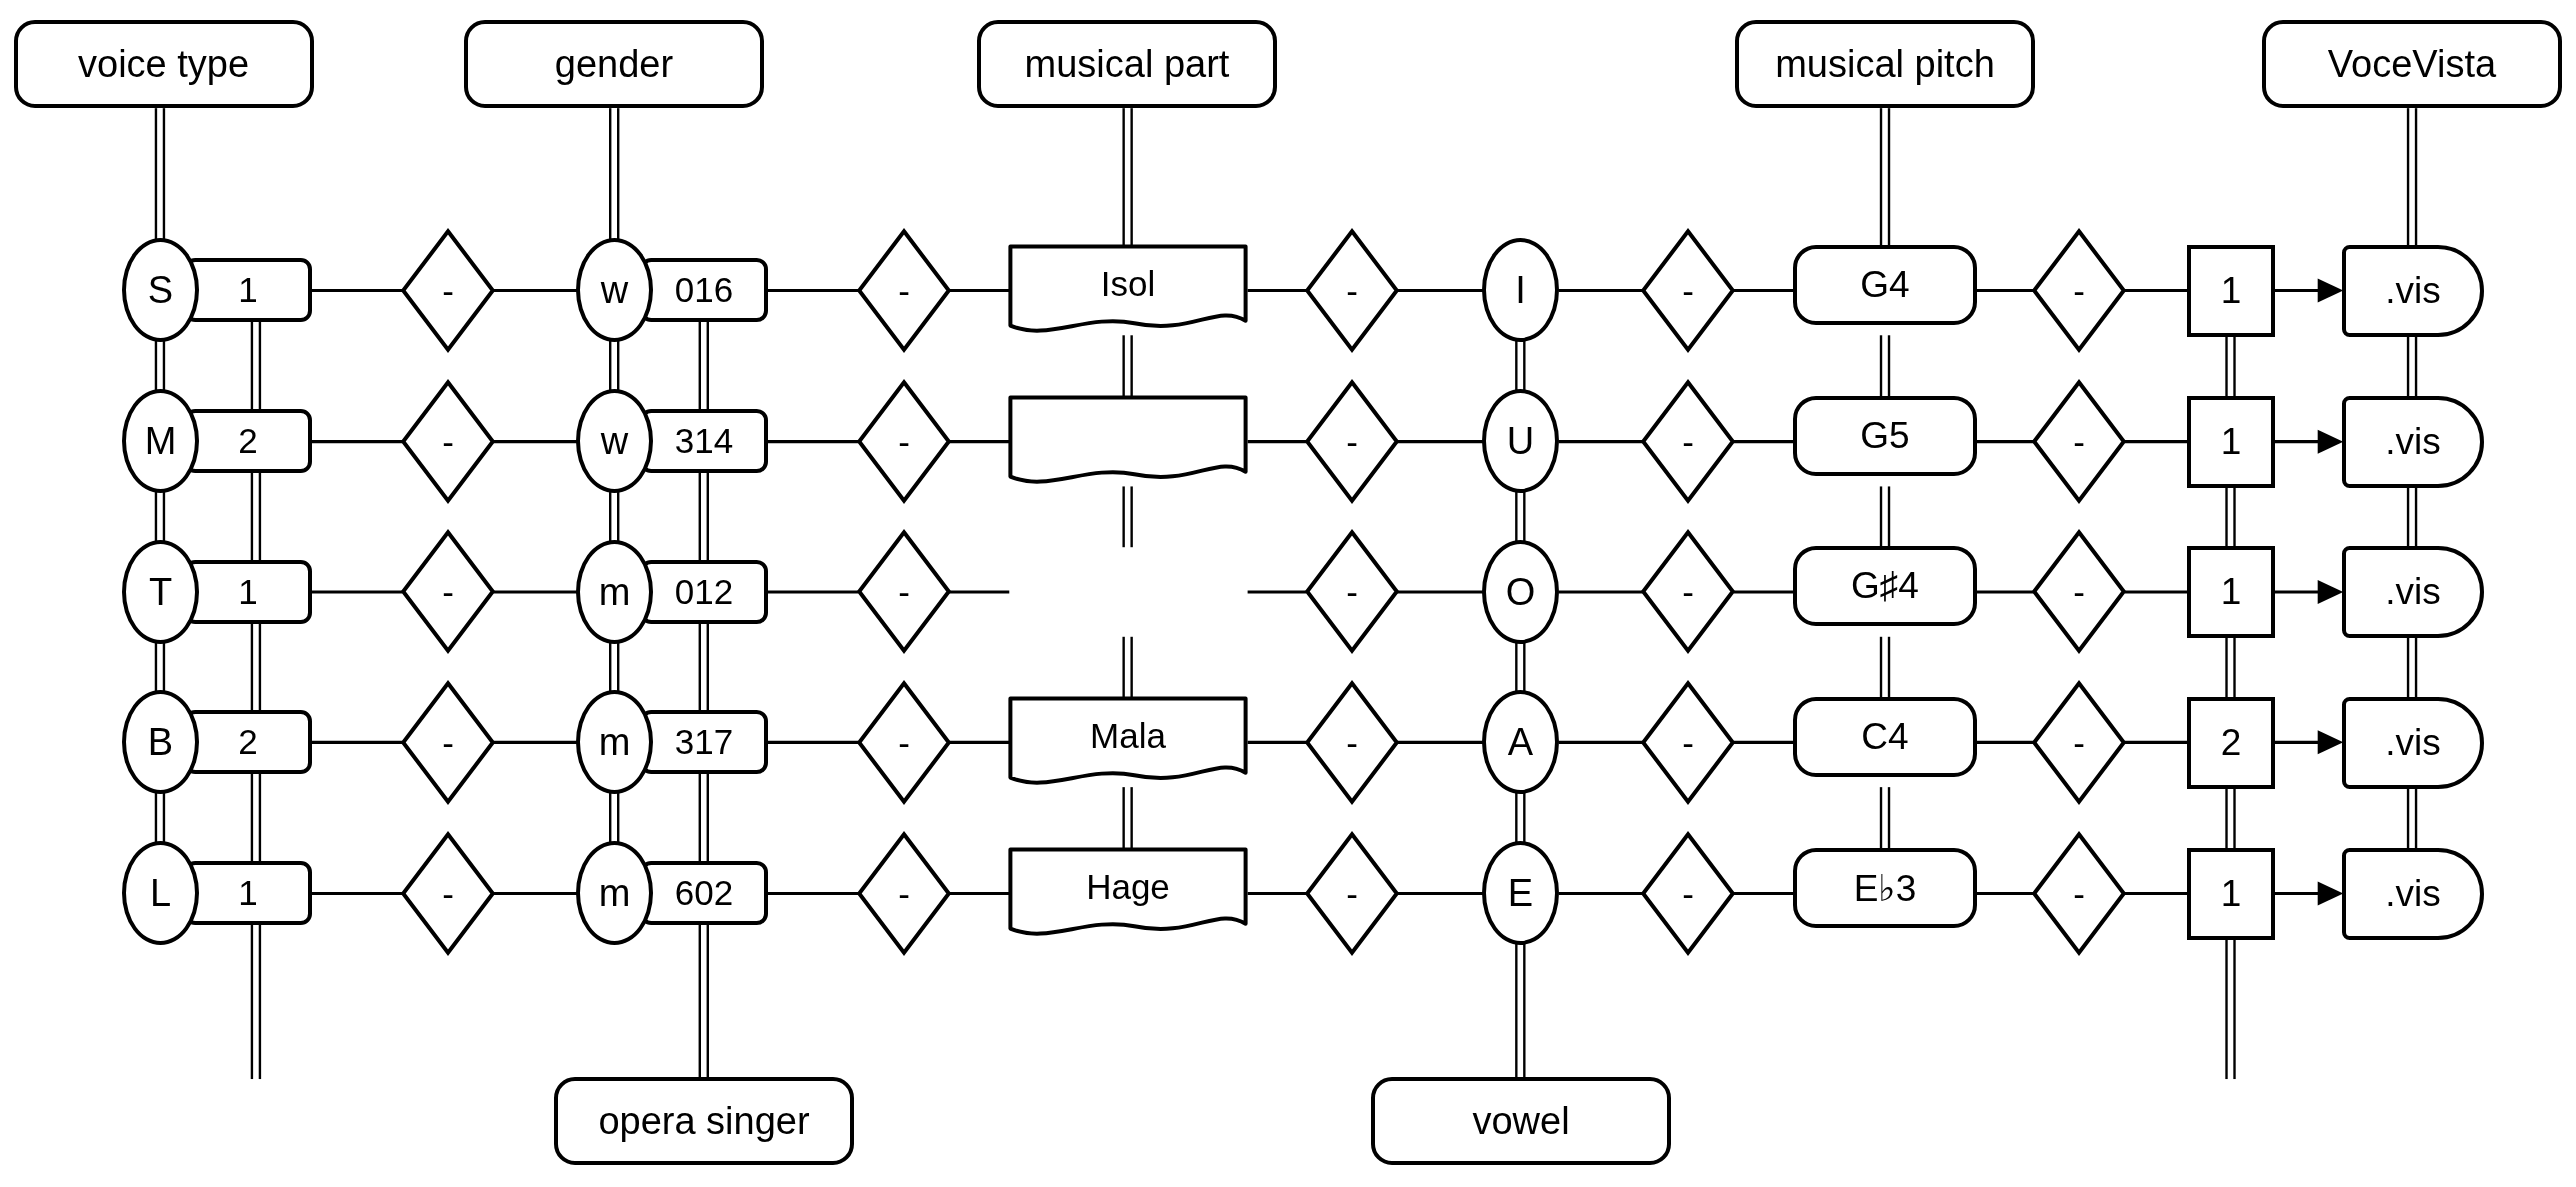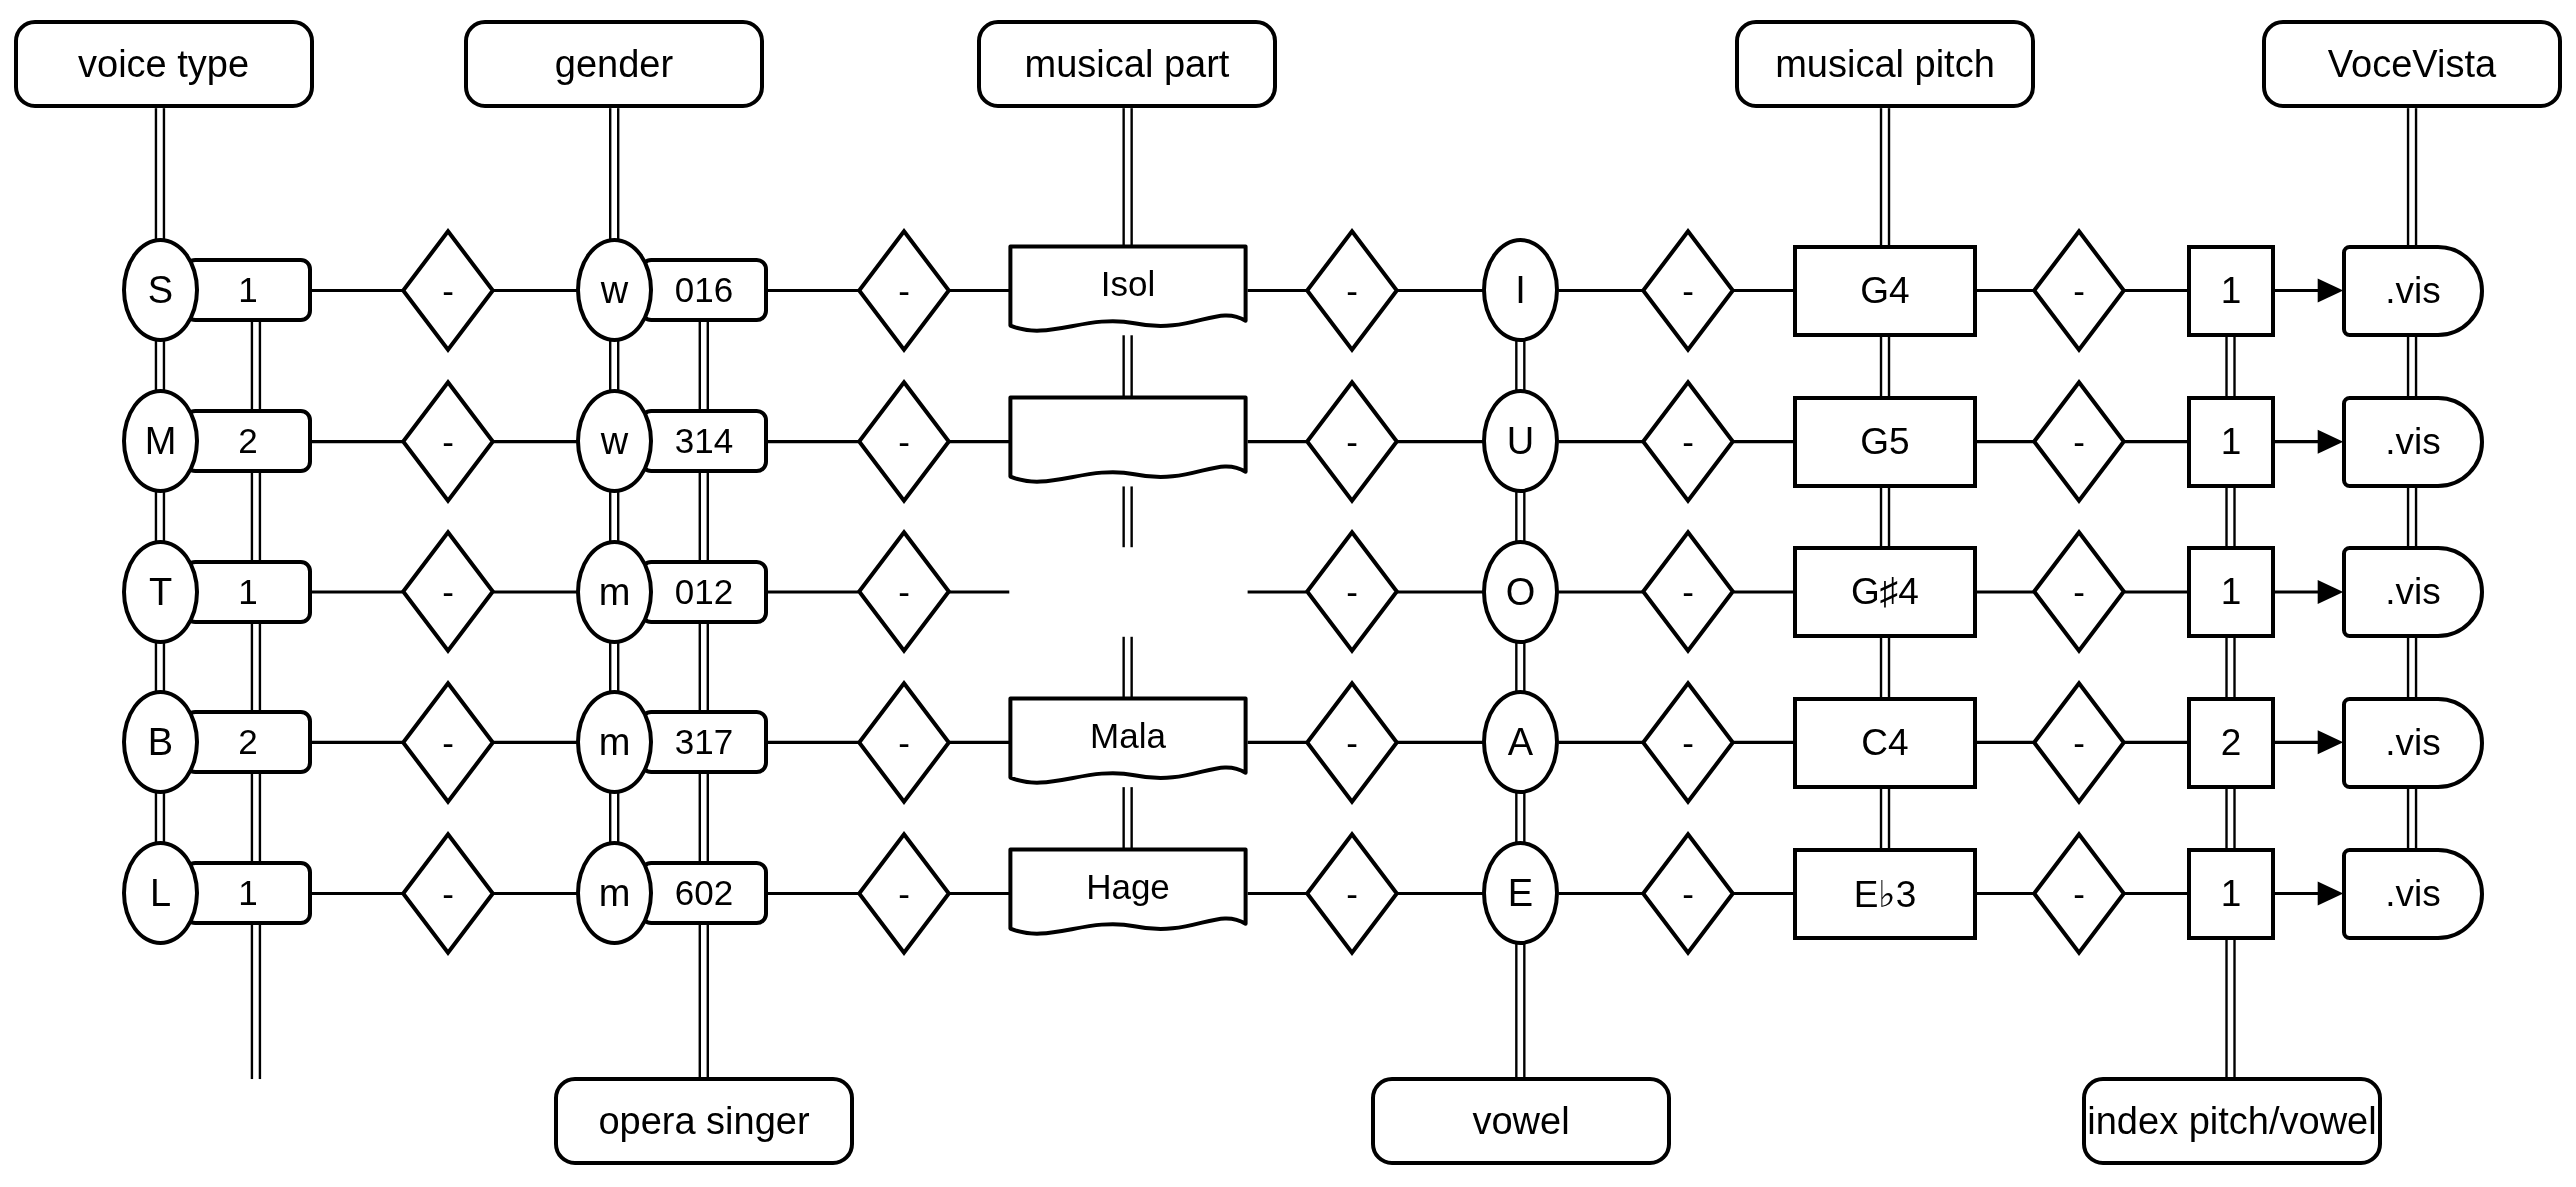--- a/index.html
+++ b/index.html
@@ -15,21 +15,21 @@
   .diamond{position:absolute;width:96px;height:125px;z-index:1;}
   .diamond svg{position:absolute;left:0;top:0;}
   .diamond span{position:absolute;left:0;top:0;width:100%;height:100%;display:flex;
       align-items:center;justify-content:center;font-size:35px;}
   .doc{position:absolute;width:240px;height:96px;z-index:1;}
   .doc svg{position:absolute;left:0;top:0;}
   .doc span{position:absolute;left:0;top:0;width:100%;height:80px;display:flex;
       align-items:center;justify-content:center;font-size:35px;}
   .sbox{position:absolute;box-sizing:border-box;border:4px solid #000;background:#fff;
       display:flex;align-items:center;justify-content:center;font-size:37px;z-index:1;}
-  .pitch{width:184px;height:92px;}
+  .pitch{width:184px;height:80px;border-radius:23px;}
   .idx{width:88px;height:92px;}
   .vis{position:absolute;width:142px;height:92px;box-sizing:border-box;border:4px solid #000;
       background:#fff;border-radius:8px 48px 48px 8px;display:flex;align-items:center;
       justify-content:center;font-size:37px;z-index:1;}
   .plabel{position:absolute;width:300px;height:88px;box-sizing:border-box;border:4.8px solid #000;
       border-radius:21px;background:#fff;display:flex;align-items:center;justify-content:center;
       font-size:38px;z-index:3;}
 </style>
 </head>
 <body>
@@ -203,23 +203,20 @@
   <div class="plabel" style="left:2262px;top:20px">
       <span>VoceVista</span>
     </div>
 
   <div class="plabel" style="left:554px;top:1077px">
       <span>opera singer</span>
     </div>
   <div class="plabel" style="left:1371px;top:1077px">
       <span>vowel</span>
     </div>
-  <div class="plabel" style="left:2082px;top:1077px">
-      <span>index pitch/vowel</span>
-    </div>
 
   <div class="rbox" style="left:184px;top:258px">
       <span>1</span>
     </div>
   <div class="node-ellipse" style="left:122px;top:238px">
       <span>S</span>
     </div>
   <div class="diamond" style="left:400px;top:228px">
       <svg width="96" height="125" viewBox="0 0 120 156">
         <polygon points="60,4 116,78 60,152 4,78" fill="#fff" stroke="#000" stroke-width="5"></polygon>

